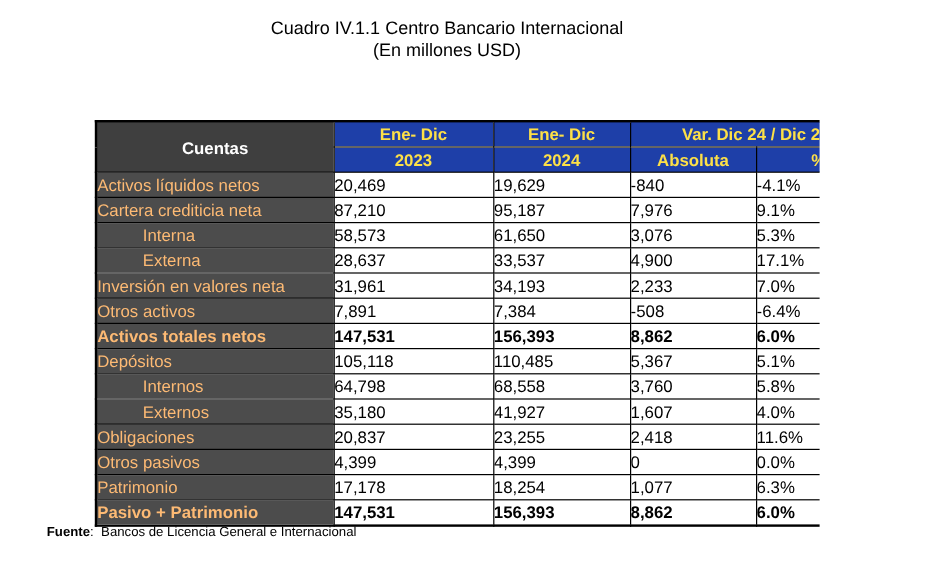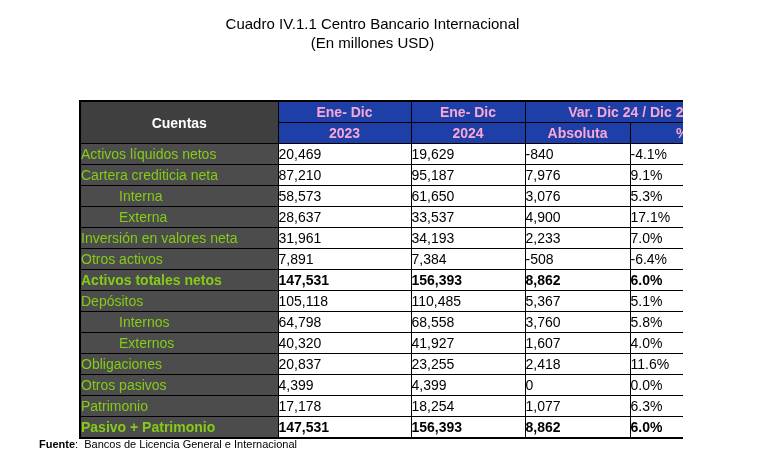--- a/index.html
+++ b/index.html
@@ -45,27 +45,27 @@
     vertical-align: middle;
   }
   td.hdr-cuentas {
     background: #3f3f3f;
     color: #ffffff;
     font-weight: bold;
     text-align: center;
   }
   td.hdr-blue {
     background: #1e3fa8;
-    color: #f9a8d4;
+    color: #fde047;
     font-weight: bold;
     text-align: center;
   }
   td.lbl {
     background: #4c4c4c;
-    color: #84cc16;
+    color: #fdba74;
     text-align: left;
     padding-left: 8px;
     border-bottom: 1px solid #dcdcdc;
   }
   tr.indent td.lbl { padding-left: 38px; }
   td.num {
     background: #ffffff;
     color: #000000;
     text-align: left;
     padding-right: 7px;
@@ -171,21 +171,21 @@
       </tr>
       <tr class="indent">
         <td class="lbl">Internos</td>
         <td class="num">64,798</td>
         <td class="num">68,558</td>
         <td class="num">3,760</td>
         <td class="num">5.8%</td>
       </tr>
       <tr class="indent">
         <td class="lbl">Externos</td>
-        <td class="num">40,320</td>
+        <td class="num">35,180</td>
         <td class="num">41,927</td>
         <td class="num">1,607</td>
         <td class="num">4.0%</td>
       </tr>
       <tr>
         <td class="lbl">Obligaciones</td>
         <td class="num">20,837</td>
         <td class="num">23,255</td>
         <td class="num">2,418</td>
         <td class="num">11.6%</td>

